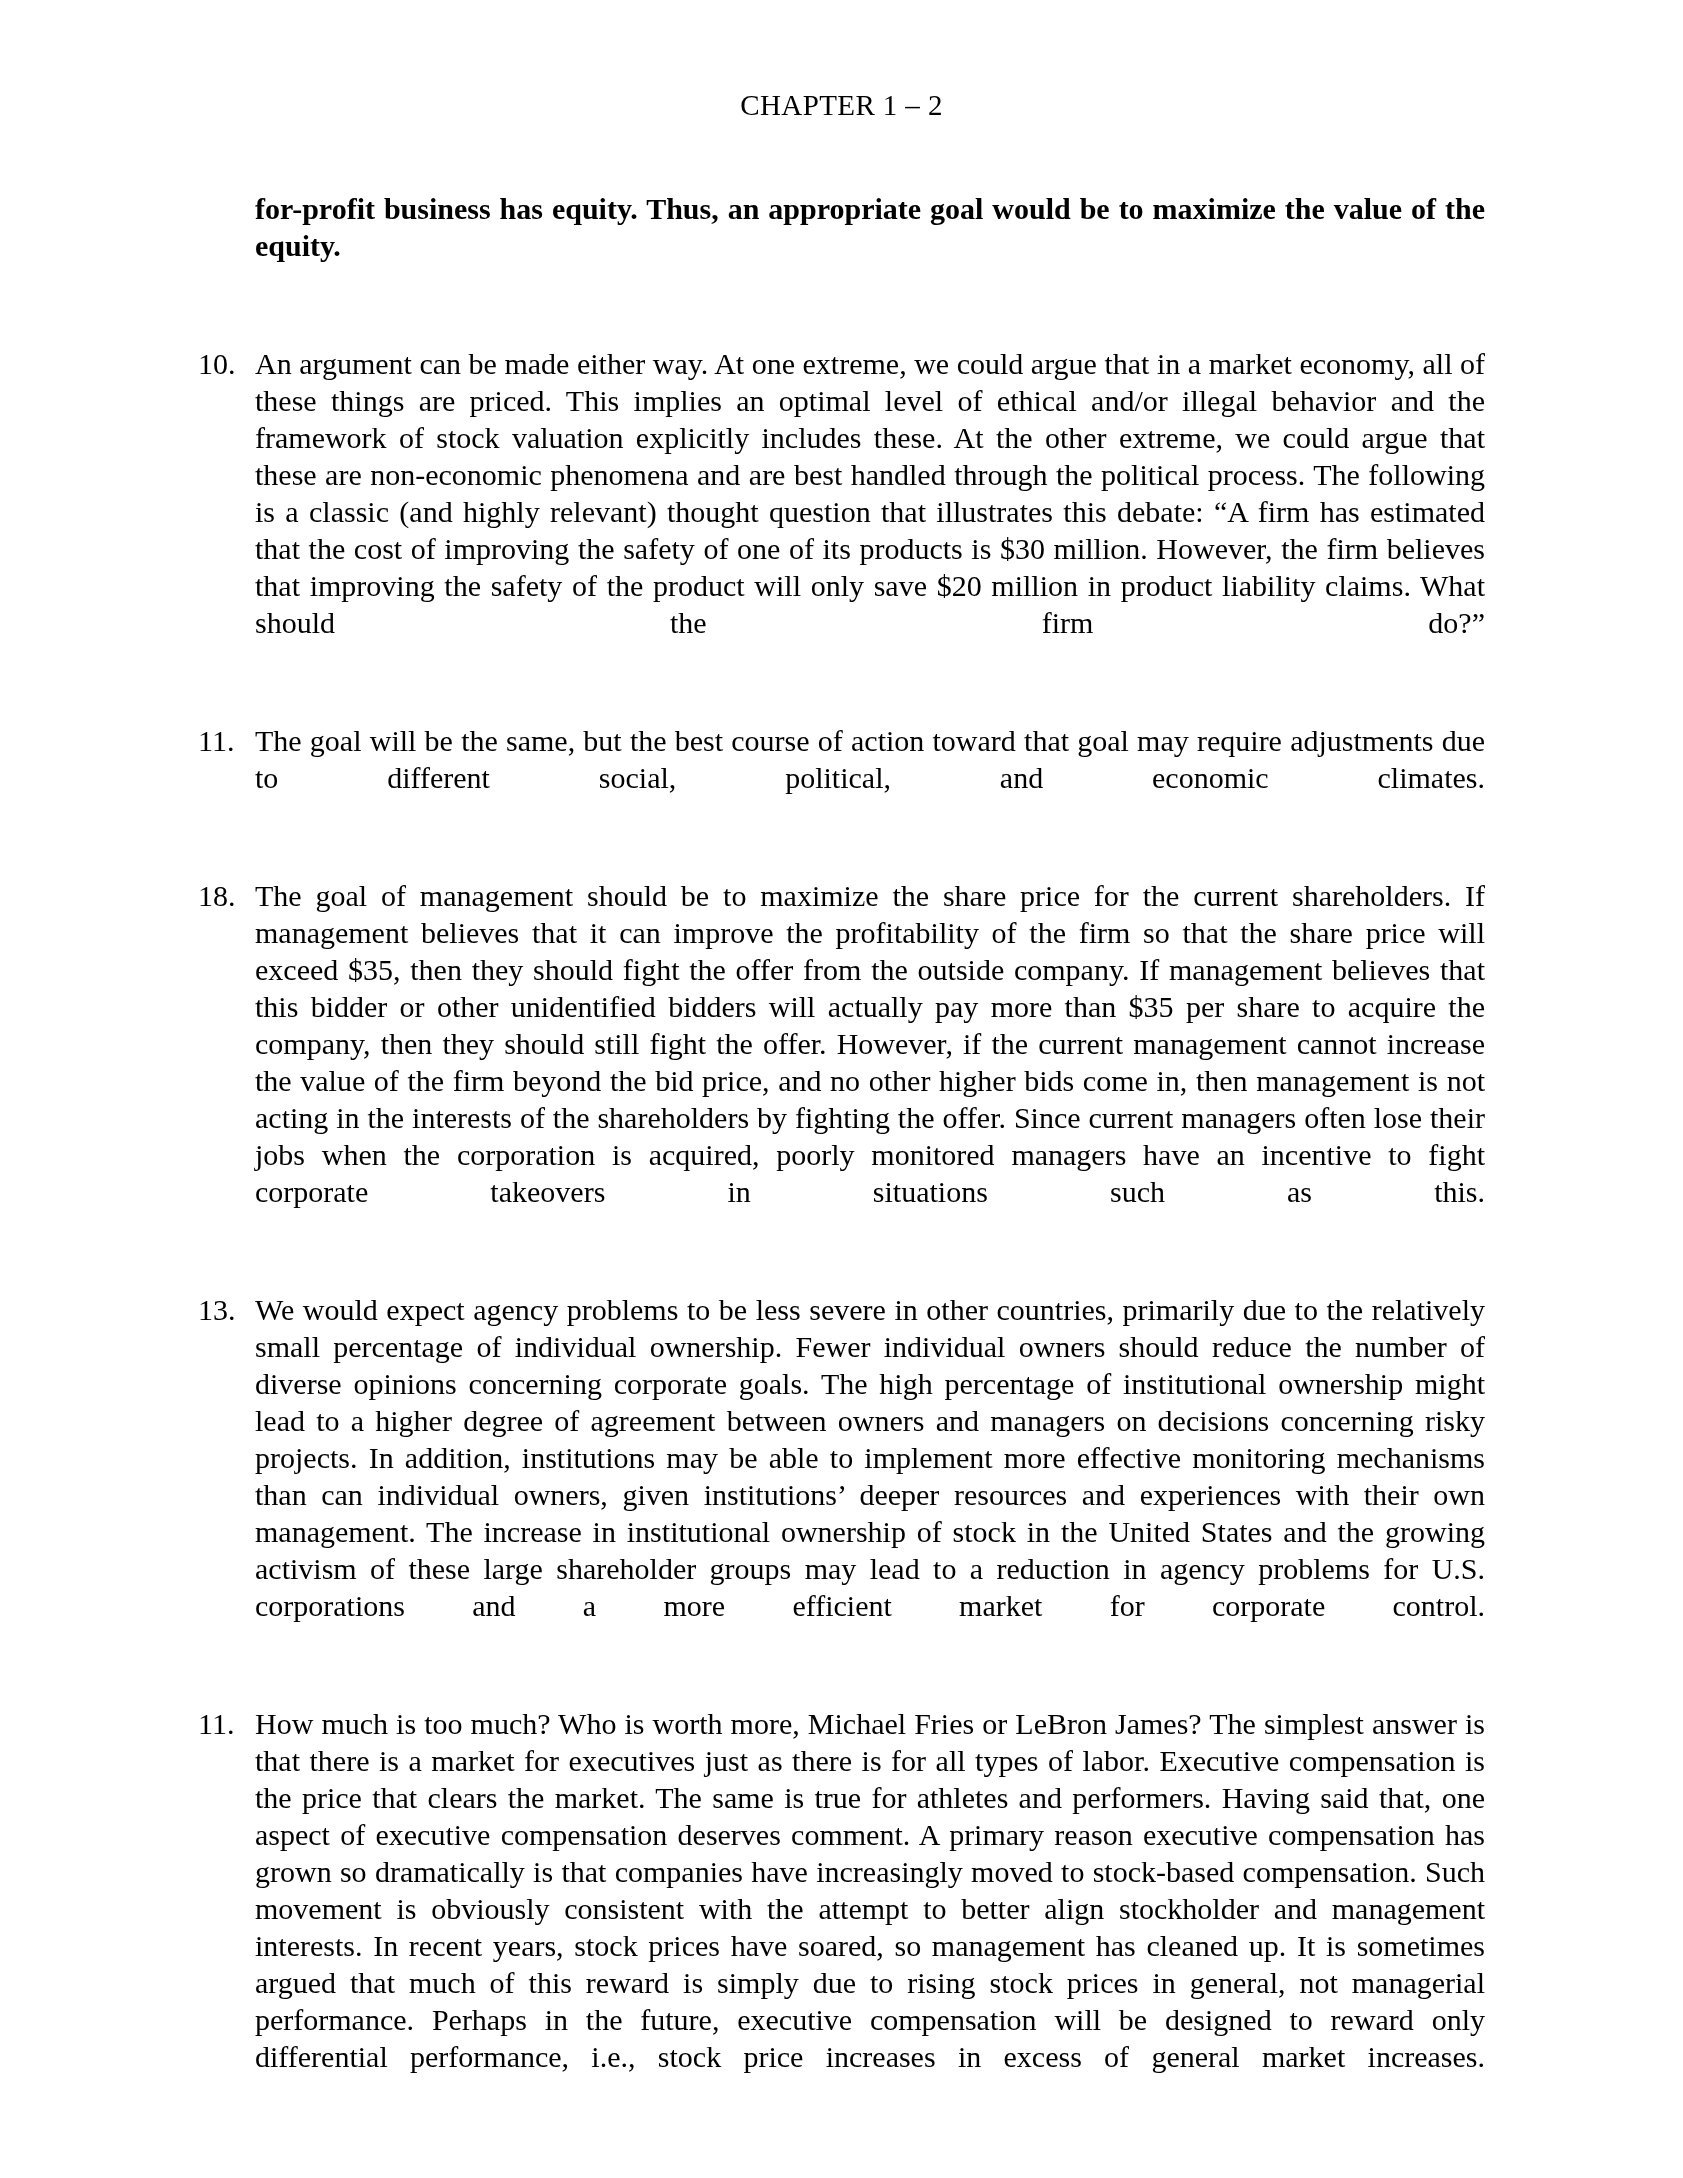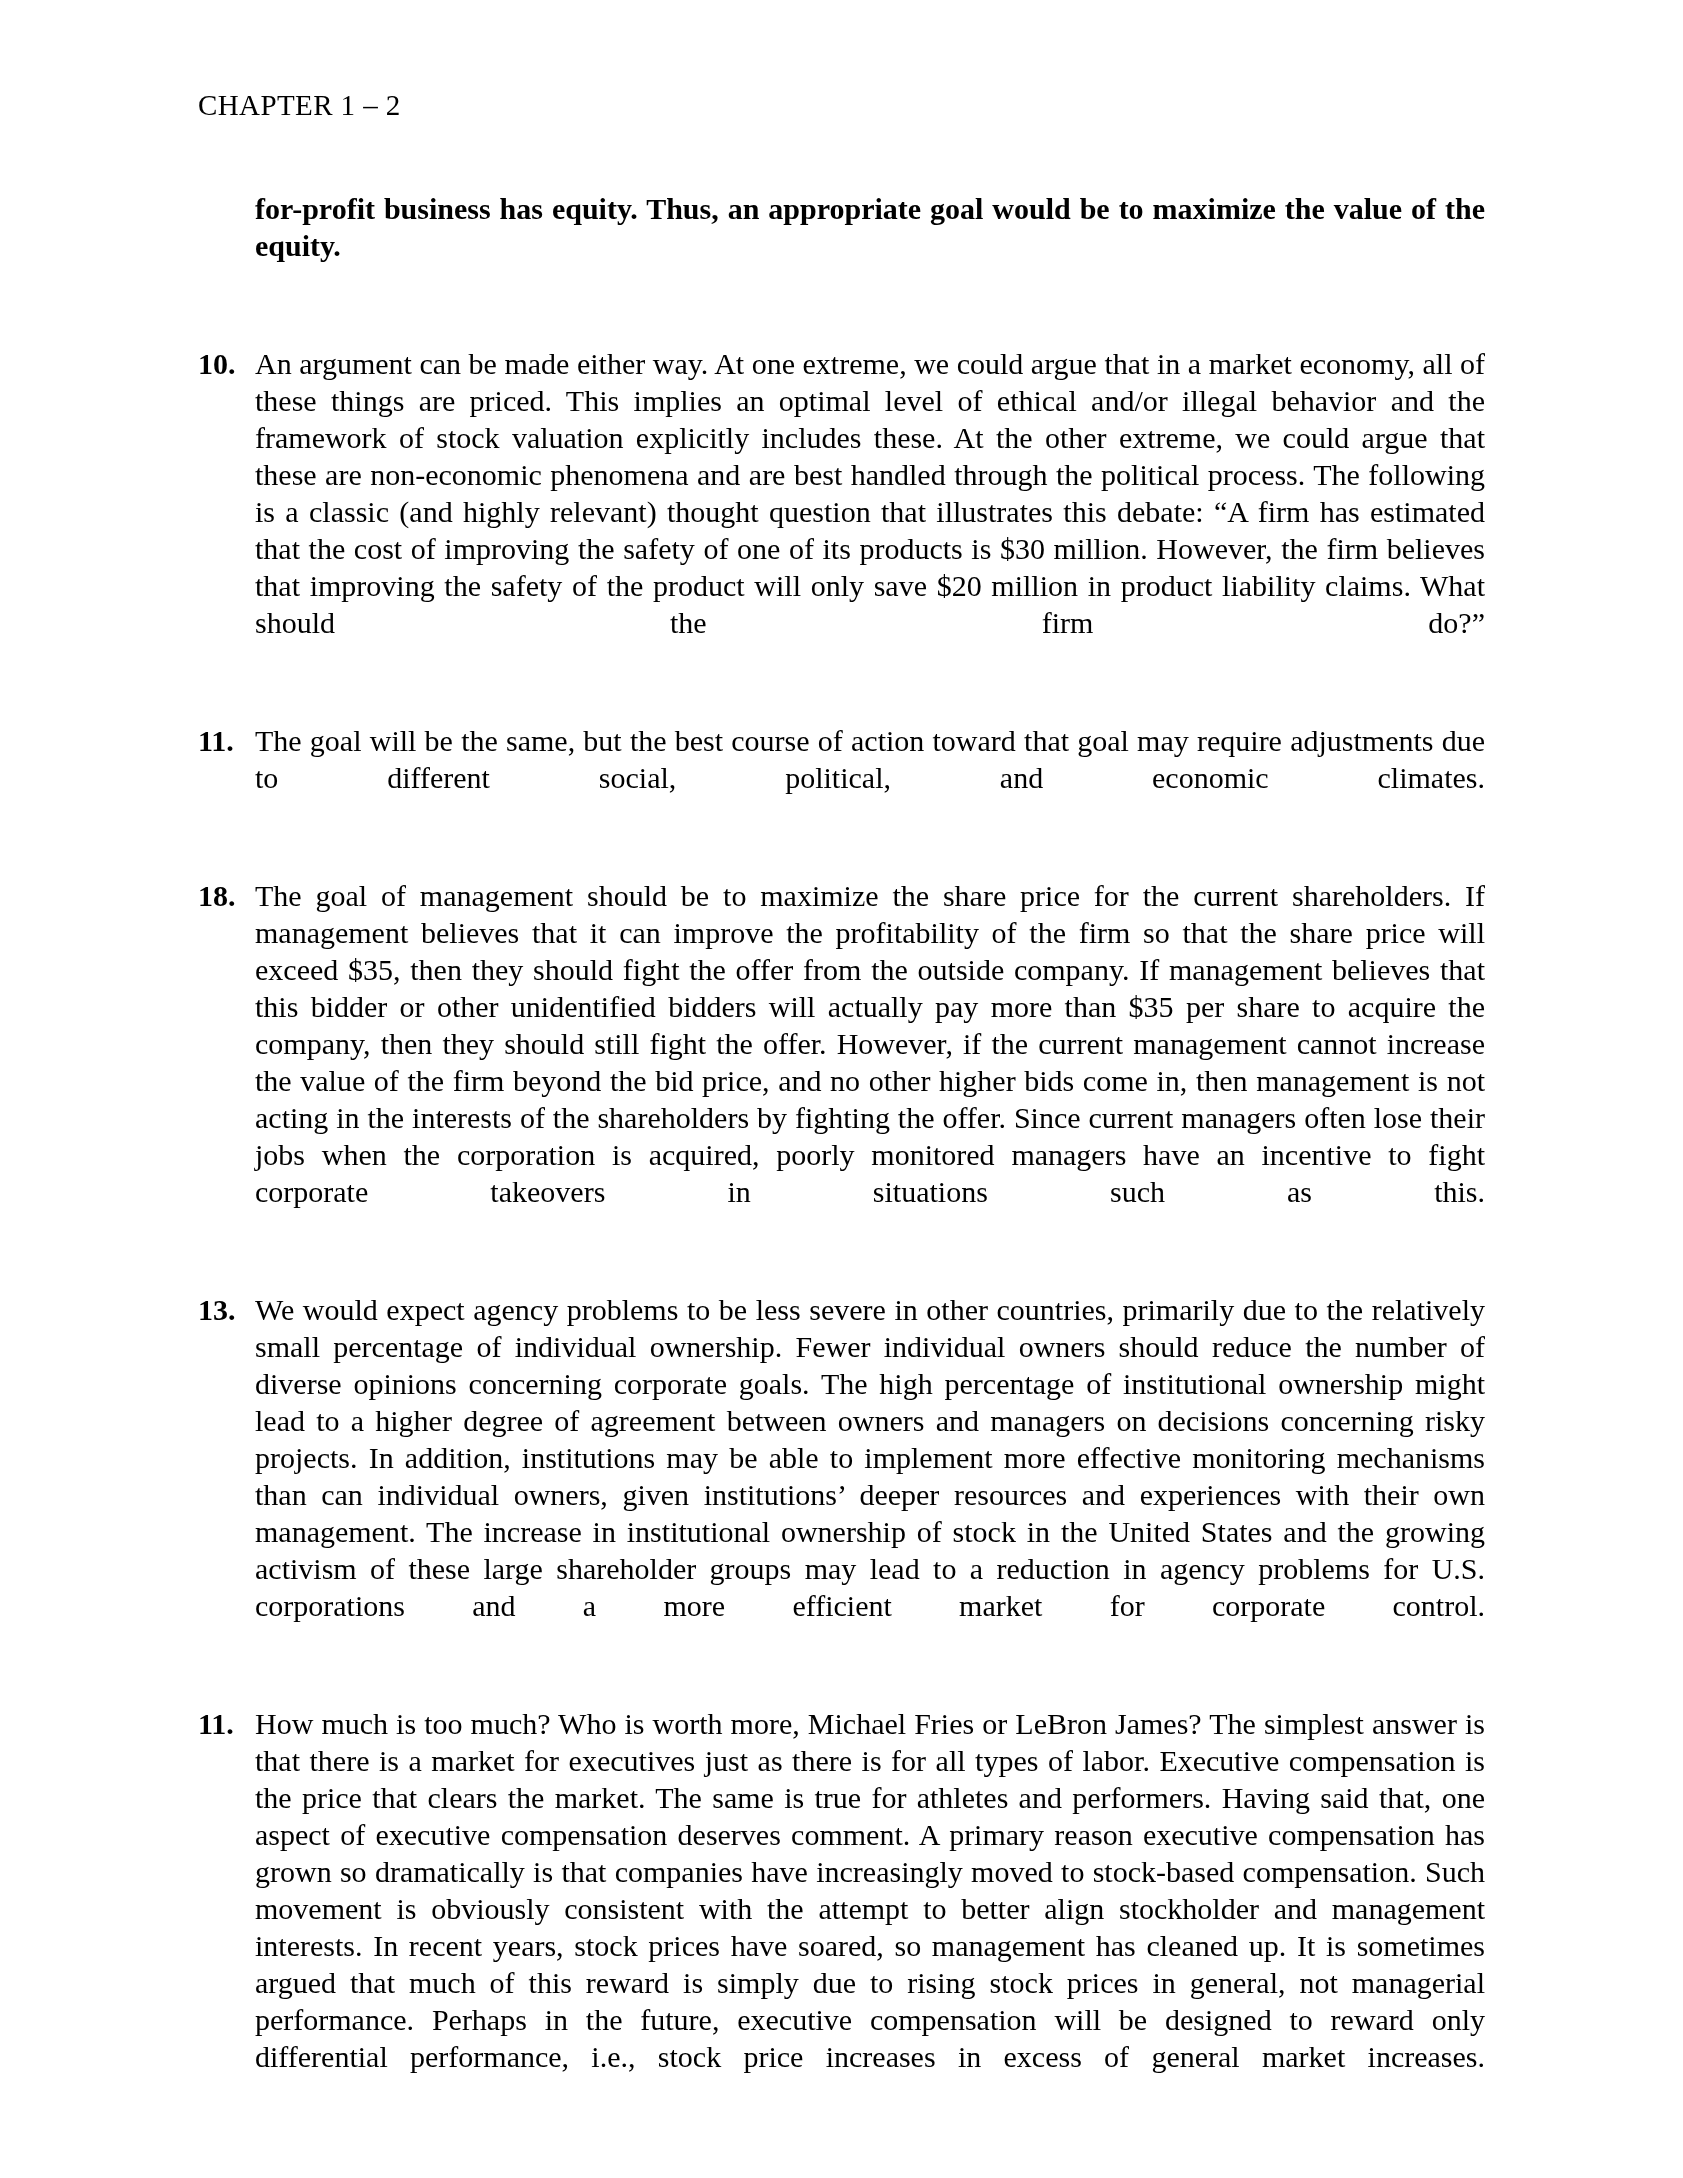--- a/index.html
+++ b/index.html
@@ -20,21 +20,21 @@
     height: 2178px;
     box-sizing: border-box;
     padding: 0;
     overflow: hidden;
   }
   .header {
     position: absolute;
     top: 91px;
     left: 198px;
     right: 198px;
-    text-align: left;
+    text-align: center;
     font-size: 29px;
     letter-spacing: 0.4px;
     line-height: 1;
     white-space: nowrap;
   }
   .content {
     position: absolute;
     top: 190px;
     left: 198px;
     width: 1287px;
@@ -62,21 +62,21 @@
   }
   .item:last-child {
     margin-bottom: 0;
   }
   .item-num {
     position: absolute;
     left: 0;
     top: 0;
     width: 48px;
     text-align: left;
-    font-weight: bold;
+    font-weight: normal;
     font-size: 30px;
     line-height: 37px;
   }
   .item-body {
     display: block;
     margin-top: 44px;
   }
   
   .item-body::after,
   .cont-para::after {

